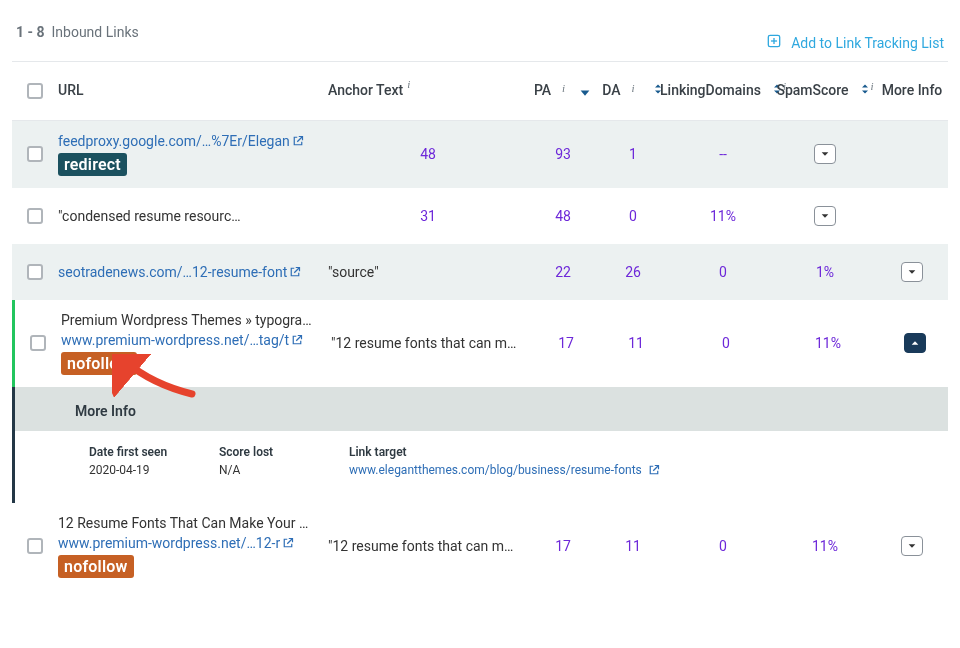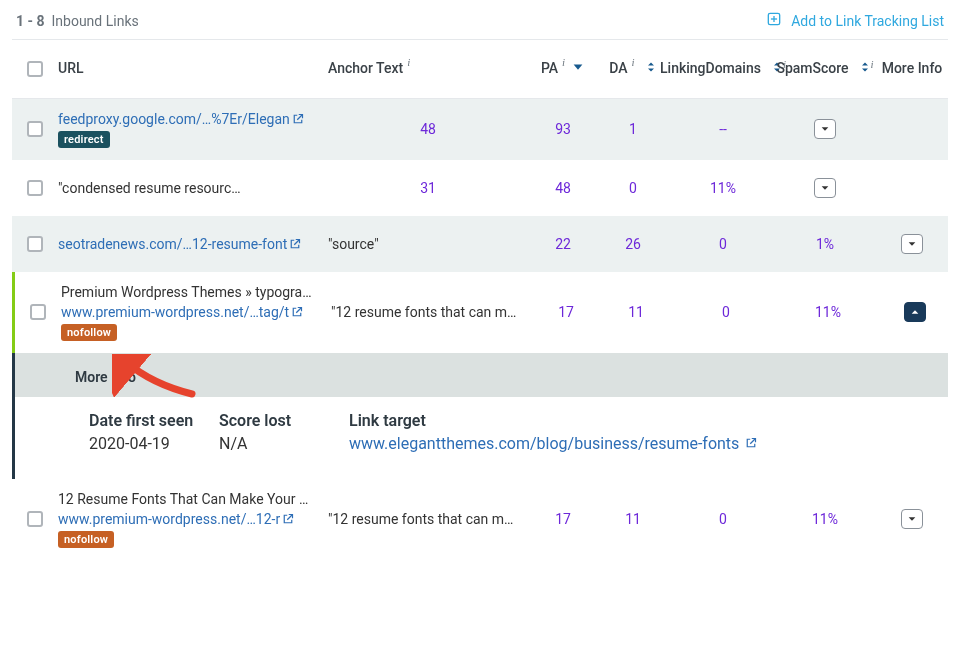--- a/index.html
+++ b/index.html
@@ -35,20 +35,21 @@
     align-items: center;
     padding: 0 4px 10px 4px;
     border-bottom: 1px solid var(--border);
     color: #69727a;
   }
   .addlink {
     color: var(--accent);
     display: inline-flex;
     align-items: center;
     gap: 10px;
+    margin-top: 22px;
   }
   .addlink svg { width: 14px; height: 14px; }
 
   .headrow, .row {
     display: grid;
     grid-template-columns: 46px 270px 200px 70px 70px 110px 94px 80px;
     align-items: center;
     padding: 12px 0;
     column-gap: 0;
   }
@@ -77,40 +78,40 @@
   .th .chev {
     color: var(--chevron);
     margin-left: 2px;
   }
   .th .chev svg { width: 14px; height: 14px; display: block; }
   .th .sort-chev {
     color: var(--chevron);
     margin-left: 6px;
   }
   .th .sort-chev svg { width: 12px; height: 12px; }
-  .nowrap-col { display: flex; gap: 4px; align-items: flex-start; }
+  .nowrap-col { display: flex; gap: 11px; align-items: flex-end; }
   .multi-col {
     display: flex;
     align-items: center;
     line-height: 1.2;
   }
   .multi-col .rowline { display: flex; align-items: center; gap: 4px; }
 
   .checkbox-cell { display: flex; justify-content: center; }
   .checkbox {
     width: 16px;
     height: 16px;
     border: 2px solid #b0b5ba;
     border-radius: 3px;
     background: #fff;
   }
 
   .rows .row { min-height: 56px; }
   .row.striped { background: var(--row-alt); }
-  .row.focused { border-left: 3px solid #84cc16; }
+  .row.focused { border-left: 3px solid #22c55e; }
   .row .url-cell {
     padding-right: 10px;
     display: flex;
     flex-direction: column;
     gap: 4px;
     overflow: hidden;
   }
   .title-line {
     color: #333;
     white-space: nowrap;
@@ -128,21 +129,21 @@
     overflow: hidden;
     text-overflow: ellipsis;
     max-width: 240px;
   }
   .ext-icon svg { width: 12px; height: 12px; display: block; stroke: var(--link); }
   .badge {
     display: inline-block;
     padding: 2px 6px;
     border-radius: 3px;
     color: #fff;
-    font-size: 11px;
+    font-size: 16px;
     font-weight: 600;
     letter-spacing: .2px;
   }
   .badge.redirect { background: var(--redirect-bg); }
   .badge.nofollow { background: var(--nofollow-bg); }
   .badge-line { display: flex; }
 
   .anchor-cell {
     color: #333;
     white-space: nowrap;
@@ -176,21 +177,21 @@
     font-weight: 600;
     color: #2f3a42;
     border-left: 3px solid #233746;
   }
   .expanded-body {
     padding: 14px 0 26px 74px;
     display: grid;
     grid-template-columns: 130px 130px 1fr;
     column-gap: 0;
     row-gap: 4px;
-    font-size: 16px;
+    font-size: 12px;
     color: #333;
     border-left: 3px solid #233746;
   }
   .exp-head { font-weight: 600; color: #2f3a42; }
   .exp-link {
     display: inline-flex;
     align-items: center;
     gap: 6px;
     color: var(--link);
     justify-content: flex-end;

